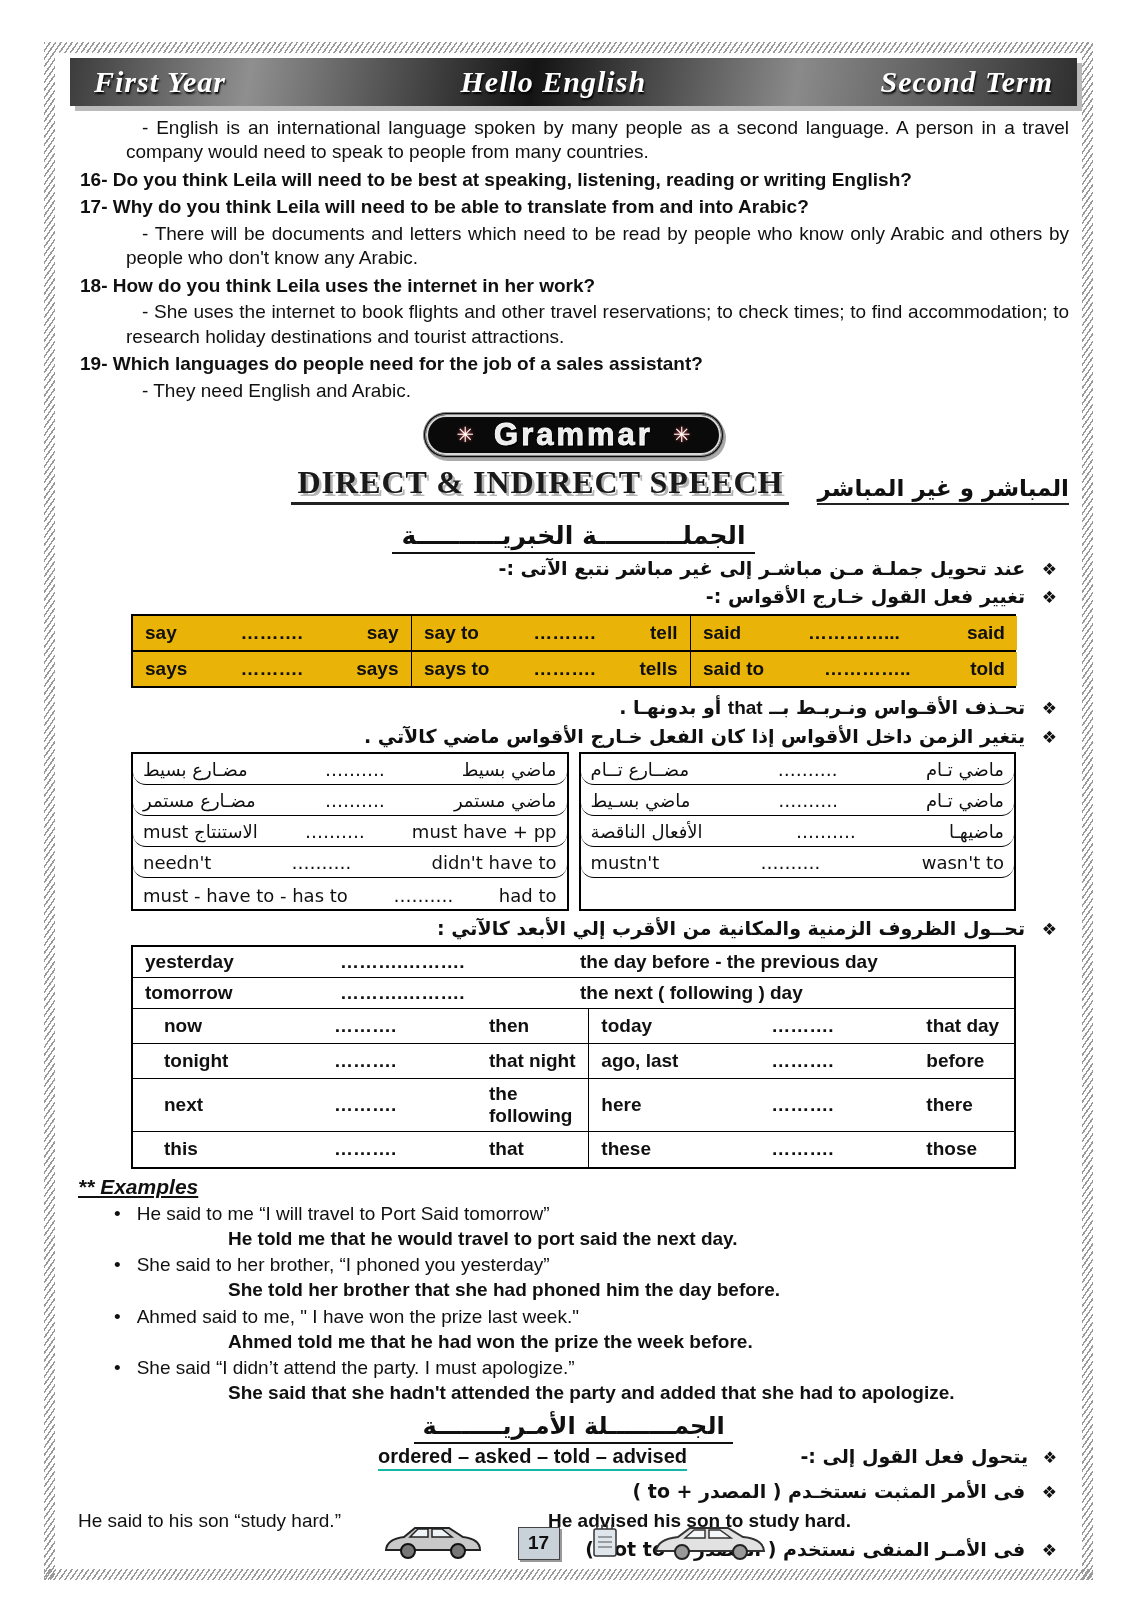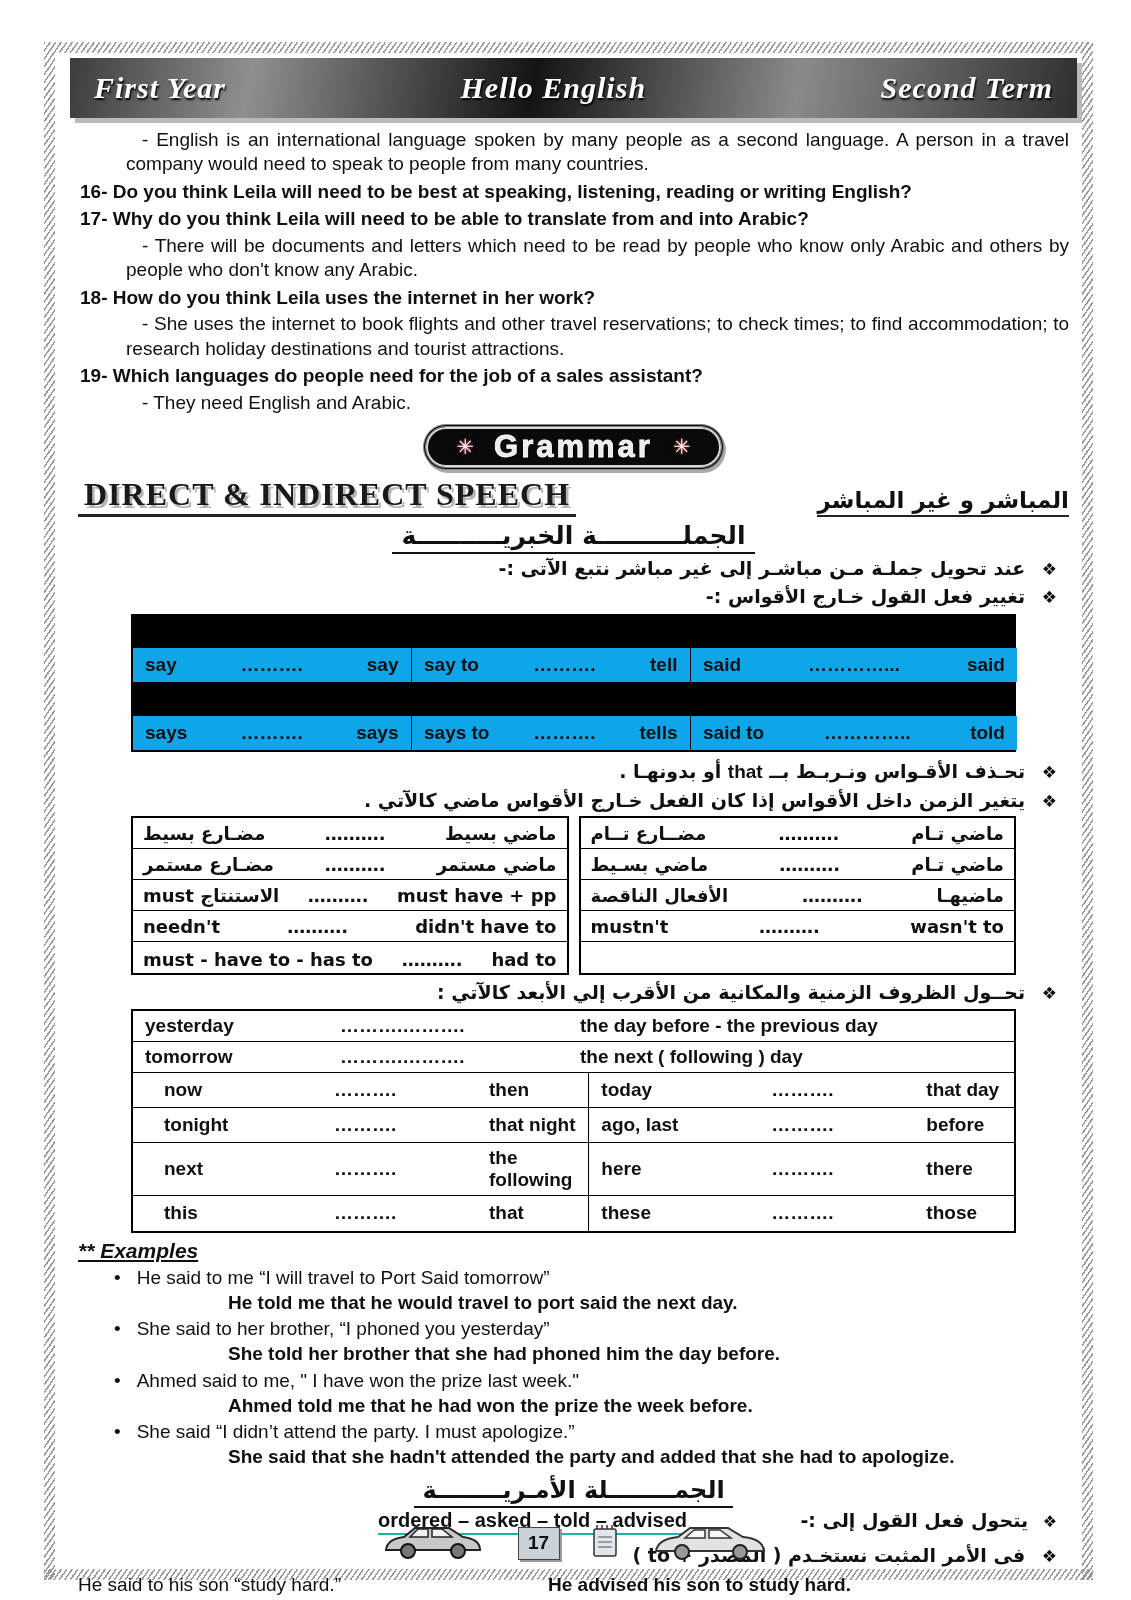--- a/index.html
+++ b/index.html
@@ -10,66 +10,66 @@
   
   .strip { position:absolute; background:repeating-linear-gradient(125deg,#9a9a9a 0 1.5px, transparent 1.5px 4.5px); }
   .strip.top    { left:44px; right:38px; top:42px;    height:11px; }
   .strip.bottom { left:44px; right:38px; bottom:20px; height:11px; }
   .strip.left   { left:44px;  top:42px; bottom:20px; width:11px; }
   .strip.right  { right:38px; top:42px; bottom:20px; width:11px; }
 
   .content { position:absolute; left:78px; right:62px; top:56px; bottom:34px; }
 
   
-  .titlebar { display:flex; justify-content:space-between; align-items:center; height:60px;
+  .titlebar { display:flex; justify-content:space-between; align-items:center; height:48px;
     margin:2px -8px 10px; padding:0 24px;
     background:linear-gradient(100deg,#3c3c3c,#8f8f8f 18%,#141414 46%,#8a8a8a 72%,#2f2f2f);
     box-shadow:5px 5px 0 rgba(130,130,130,.55); }
   .titlebar span { color:#fff; font-family:"Liberation Serif",serif; font-style:italic; font-weight:bold;
     font-size:30px; letter-spacing:1px; text-shadow:1px 2px 2px #000; }
 
   .q { font-weight:bold; font-size:19px; line-height:1.3; margin-top:3px; padding-left:2px; }
   .answer { font-size:19px; line-height:1.28; padding-left:48px; text-indent:16px; text-align:justify; margin-top:2px; }
   .answer.intro { margin-top:0; }
 
   
   .badge-row { display:flex; justify-content:center; margin:9px 0 5px; }
   .badge { display:flex; align-items:center; gap:20px; background:#0a0a0a; border:3px double #888;
     border-radius:24px; padding:2px 30px; box-shadow:0 0 0 2px #d8d8d8 inset, 2px 3px 0 #aaa; }
   .badge-text { font-size:31px; font-weight:bold; color:#ececec; letter-spacing:3px;
     -webkit-text-stroke:0.8px #ffffff; text-shadow:1.5px 1.5px 0 #000; }
   .star { color:#ffffff; font-size:21px; text-shadow:0 0 3px #ff5555; }
 
   
-  .di-title { display:flex; justify-content:space-between; align-items:flex-end; gap:28px; margin:6px 0 4px; }
+  .di-title { display:flex; justify-content:flex-end; align-items:flex-end; gap:28px; margin:6px 0 16px; }
   .di-en { font-family:"Liberation Serif",serif; font-weight:bold; font-size:32px; letter-spacing:1px;
     color:#1a1a1a; text-shadow:2.5px 2.5px 0 #b5b5b5; border-bottom:3px solid #222; padding:0 6px 1px; }
   .di-ar { font-family:"DejaVu Sans",sans-serif; font-weight:bold; font-size:23px; direction:rtl;
     border-bottom:2px solid #222; padding-bottom:2px; }
 
   .ar-heading { text-align:center; direction:rtl; font-family:"DejaVu Sans",sans-serif; font-weight:bold;
     font-size:25px; margin:3px 0 6px; }
   .ar-heading > span { border-bottom:2.5px solid #111; padding:0 10px 2px; }
 
   .rule { direction:rtl; text-align:right; font-family:"DejaVu Sans",sans-serif; font-weight:bold;
     font-size:19px; line-height:1.3; padding-right:12px; margin:3px 0; }
   .rule .bullet { margin-left:10px; font-size:17px; }
   .latin { font-family:"Liberation Sans",sans-serif; font-weight:bold; }
 
   
   .say-table { width:885px; margin:6px auto 7px; border:2px solid #000; display:grid;
     grid-template-columns:31.5% 31.5% 37%; background:#000; gap:1.5px; }
-  .say-cell { display:flex; justify-content:space-between; align-items:center; background:#0ea5e9;
-    padding:5px 12px; font-weight:bold; font-size:19px; min-height:34px;margin-top:32px; }
+  .say-cell { display:flex; justify-content:space-between; align-items:center; background:#eab308;
+    padding:5px 12px; font-weight:bold; font-size:19px; min-height:34px; }
 
   
   .tense-wrap { width:885px; margin:4px auto 5px; display:flex; gap:10px; }
   .tense-table { border:2px solid #000; flex:1; }
   .tt-row { display:flex; justify-content:space-between; align-items:center; border-bottom:1.5px solid #000;
-    padding:3px 10px; font-weight:bold; font-size:18px; min-height:31px; font-family:"DejaVu Sans",sans-serif; }
+    padding:3px 10px; font-weight:normal; font-size:18px; min-height:31px; font-family:"DejaVu Sans",sans-serif;border-radius:13px; }
   .tt-row:last-child { border-bottom:none;align-items:flex-end; }
 
   
   .adv-table { width:885px; margin:4px auto 6px; border:2px solid #000; }
   .advf-row { display:flex; border-bottom:1.5px solid #000; padding:3px 12px; font-weight:bold;
     font-size:19px; min-height:31px; align-items:center; }
   .advf-l { width:195px; } .advf-d { width:240px; } .advf-r { flex:1; }
   .adv-grid { display:grid; grid-template-columns:51.8% 48.2%; }
   .adv-cell { display:flex; border-bottom:1.5px solid #000; padding:4px 12px; font-weight:bold;
     font-size:19px; min-height:35px; align-items:center; }

